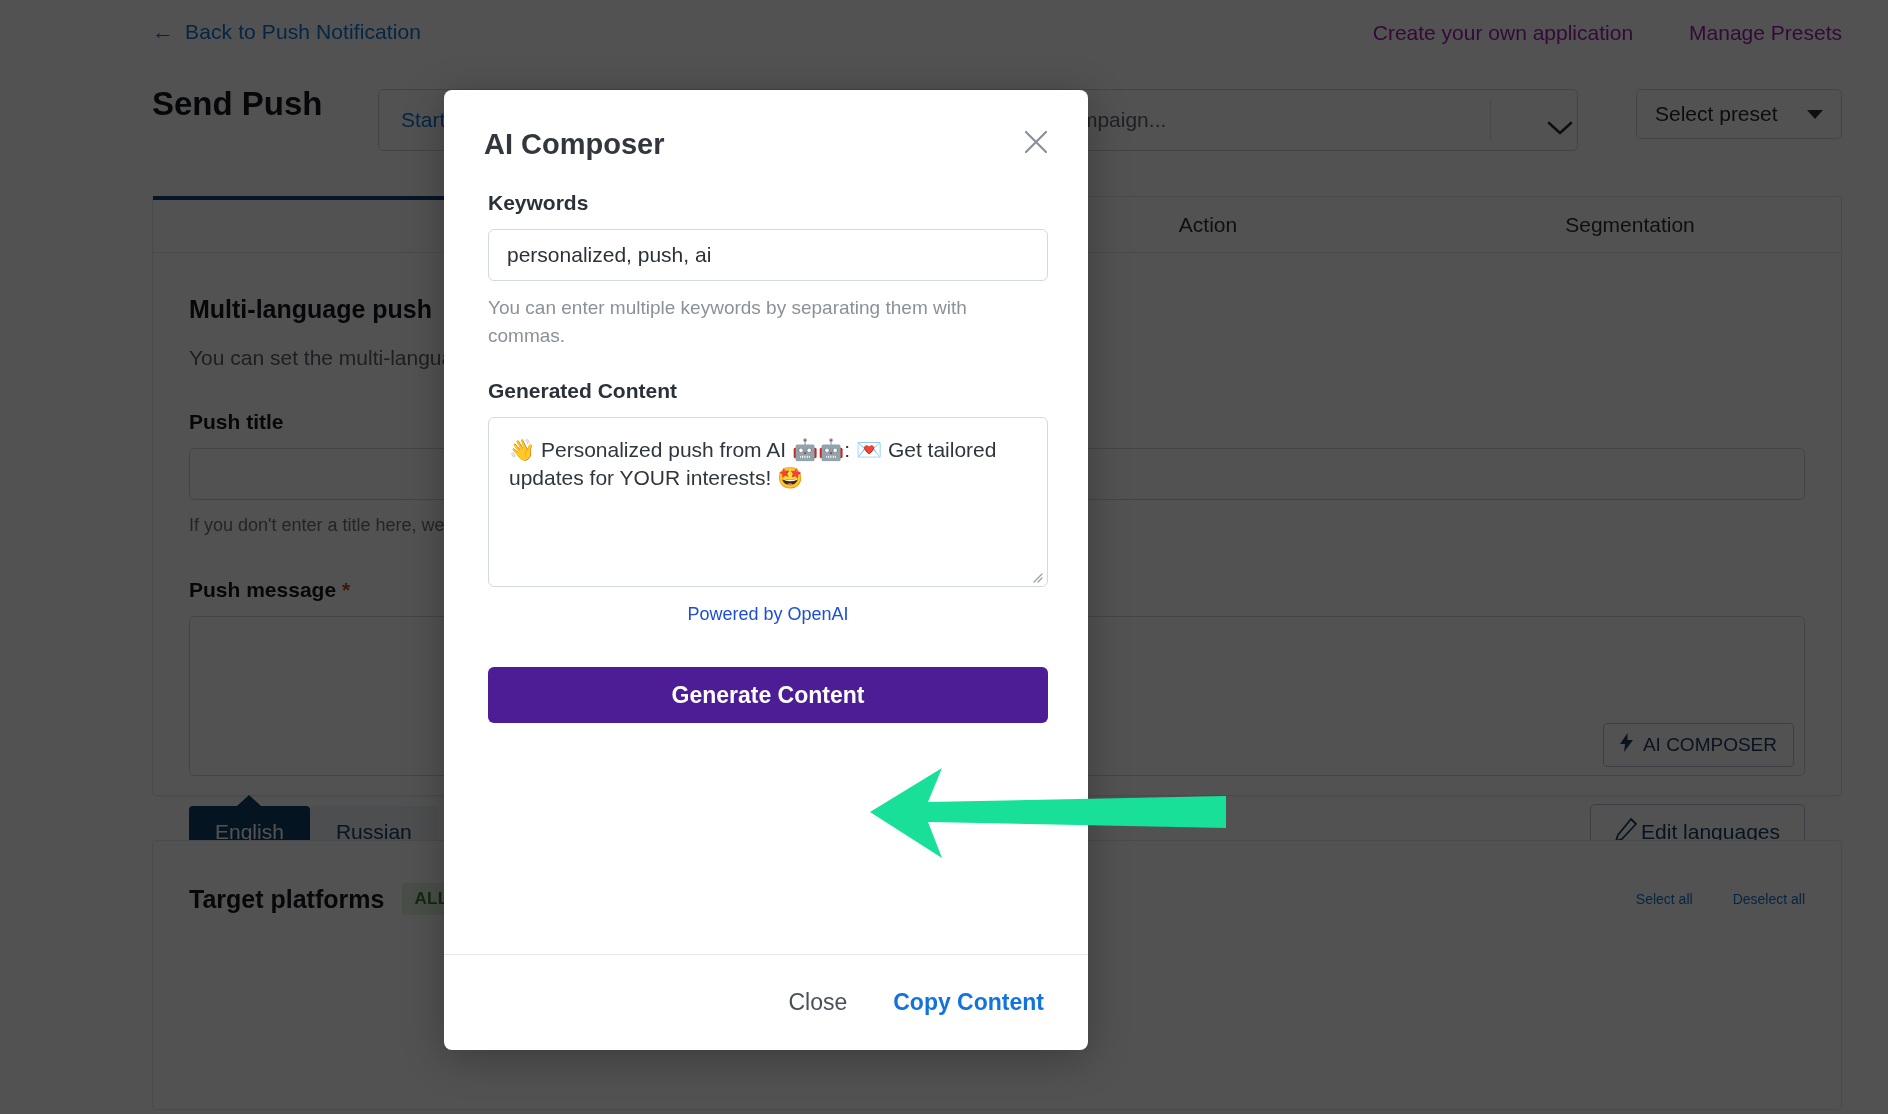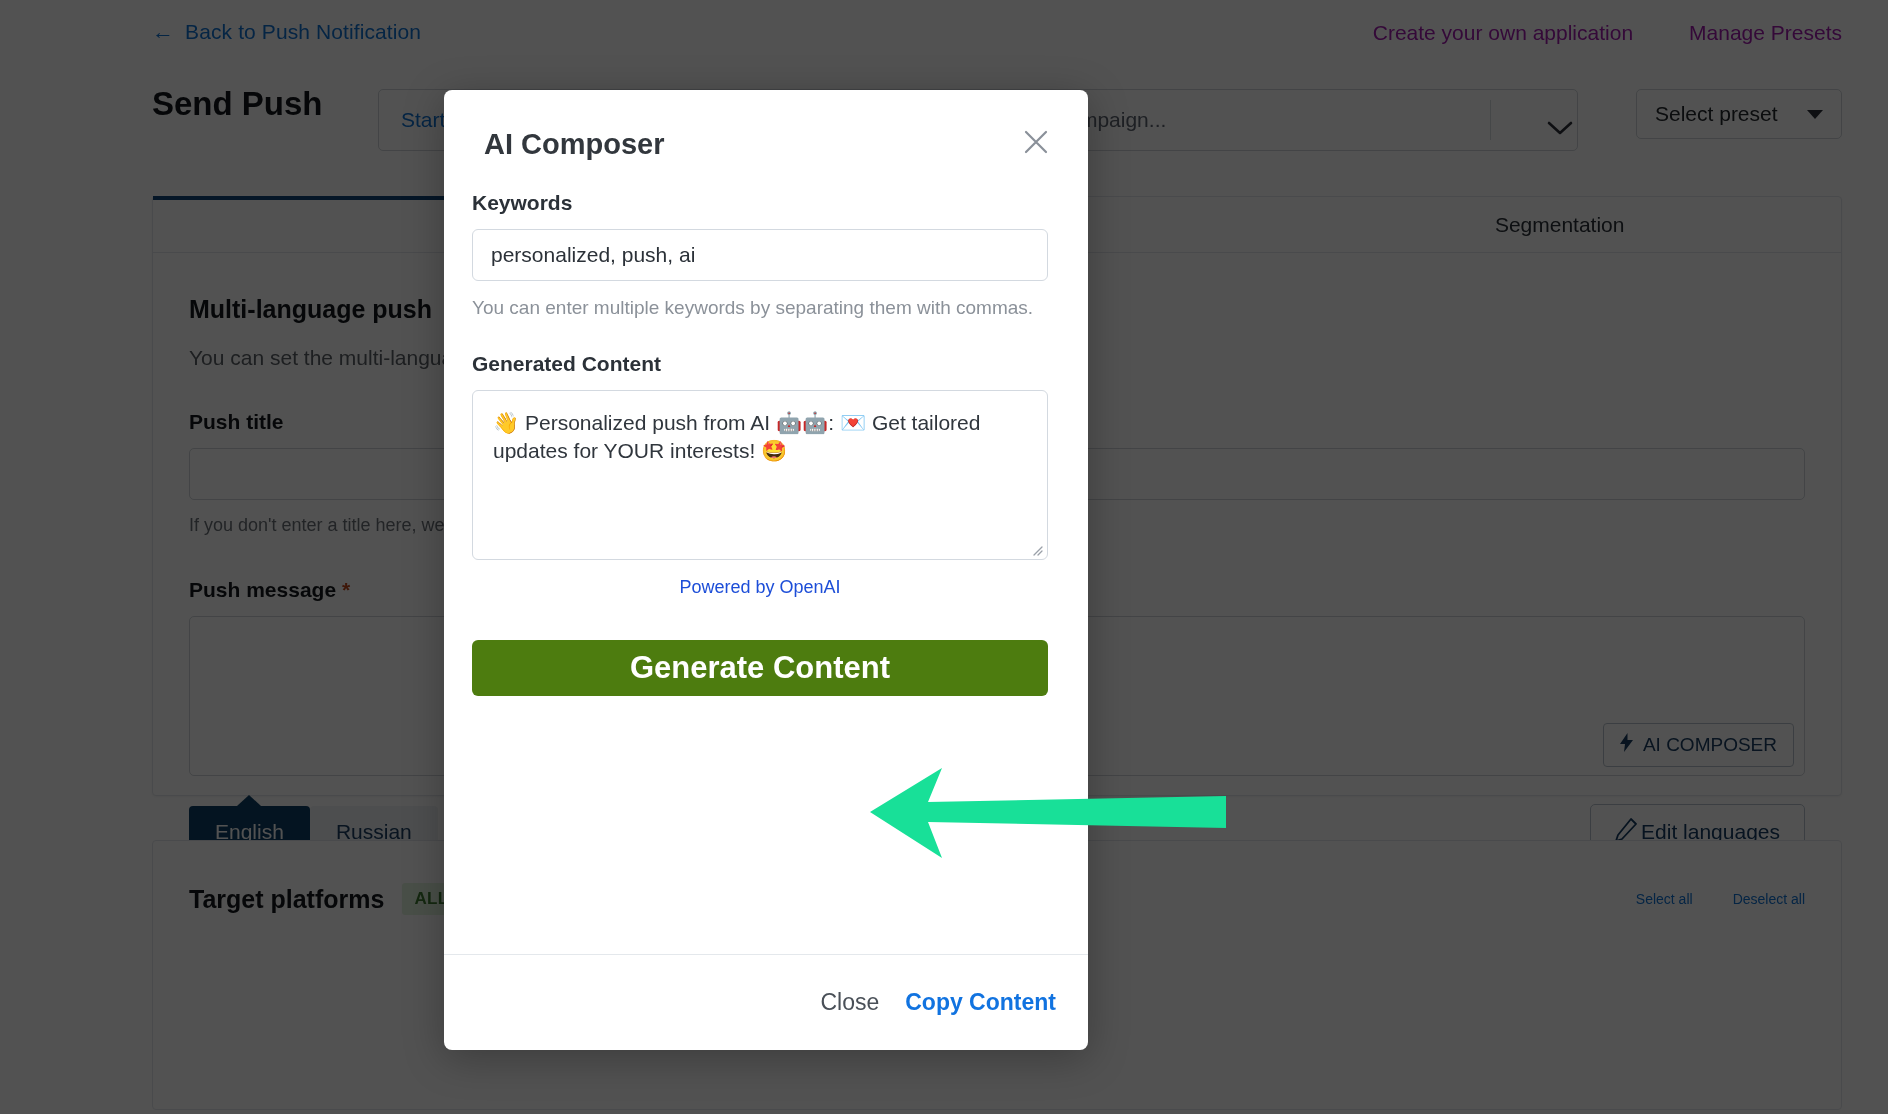--- a/index.html
+++ b/index.html
@@ -168,21 +168,21 @@
   }
   .modal-head { padding: 38px 40px 0 40px; position: relative; }
   .modal-title { font-size: 29px; font-weight: bold; color: #32373d; }
   .modal-close {
     position: absolute; right: 38px; top: 38px;
     width: 28px; height: 28px; cursor: pointer;
   }
   .modal-desc {
     font-size: 21px; color: #3b4148; margin-top: 24px; line-height: 1.38;
   }
-  .modal-body { padding: 30px 40px 0 28px; flex: 1; }
+  .modal-body { padding: 30px 40px 0 44px; flex: 1; }
   .m-label { font-size: 21px; font-weight: bold; color: #2b3138; }
   .m-input {
     margin-top: 14px; width: 100%; height: 52px;
     border: 1px solid #d3d9e0; border-radius: 6px;
     font-size: 21px; color: #2b3138; padding: 0 18px;
     font-family: "Liberation Sans", sans-serif; background: #fff;
     outline: none;
   }
   .m-hint { font-size: 19px; color: #8b9199; margin-top: 13px; line-height: 1.45; }
   .m-label2 { font-size: 21px; font-weight: bold; color: #2b3138; margin-top: 30px; }
@@ -198,29 +198,29 @@
   }
   .resize-grip {
     position: absolute; right: 4px; bottom: 3px; width: 14px; height: 14px;
     pointer-events: none;
   }
   .powered {
     text-align: center; font-size: 18px; color: #1d4ed8; margin-top: 17px;
   }
   .gen-btn {
     margin-top: 42px; width: 100%; height: 56px;
-    background: #4d7c0f; border: 0; border-radius: 6px;
-    color: #fff; font-size: 31px; font-weight: bold;
+    background: #4c1d95; border: 0; border-radius: 6px;
+    color: #fff; font-size: 23px; font-weight: bold;
     font-family: "Liberation Sans", sans-serif; cursor: pointer;
   }
   .modal-foot {
     border-top: 1px solid #e4e8ec;
     margin-top: 42px;
-    padding: 34px 32px 34px 40px;
-    display: flex; justify-content: flex-end; align-items: center; gap: 26px;
+    padding: 34px 44px 34px 40px;
+    display: flex; justify-content: flex-end; align-items: center; gap: 46px;
   }
   .foot-close { font-size: 23px; color: #4a5058; cursor: pointer; }
   .foot-copy { font-size: 23px; color: #1173e0; font-weight: bold; cursor: pointer; }
 
   
   .arrow-annot {
     position: absolute; z-index: 70;
     left: 868px; top: 762px; width: 360px; height: 100px;
     pointer-events: none;
   }
@@ -261,20 +261,21 @@
         <span>Select preset</span>
         <span class="caret-down"></span>
       </div>
     </div>
 
     <div class="card">
       <div class="tabs">
         <div class="tab-underline"></div>
         <div class="tab active">Message</div>
         <div class="tab">Content</div>
+        <div class="tab">Action</div>
         <div class="tab">Segmentation</div>
       </div>
 
       <div class="card-body">
         <div class="sec-title">Multi-language push</div>
         <div class="sec-sub">You can set the multi-language content and different titles for different platforms.</div>
 
         <div class="field-label">Push title</div>
         <div class="input-box"></div>
         <div class="hint">If you don't enter a title here, we will use the default title on all platforms except iOS and macOS users only</div>

